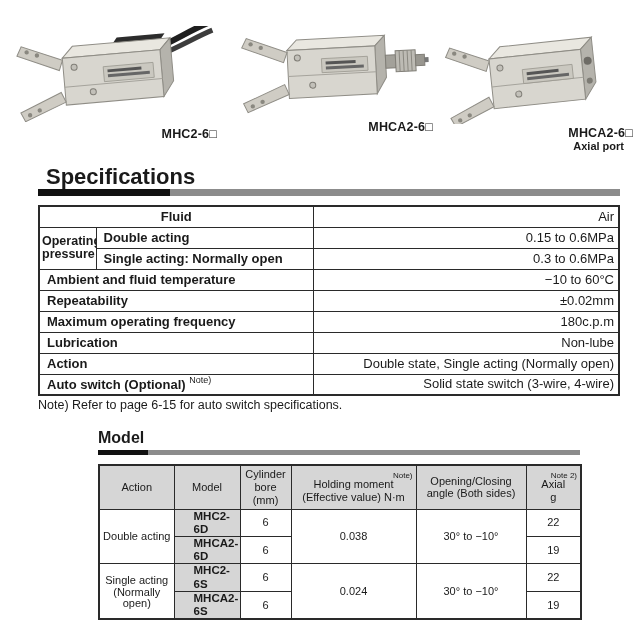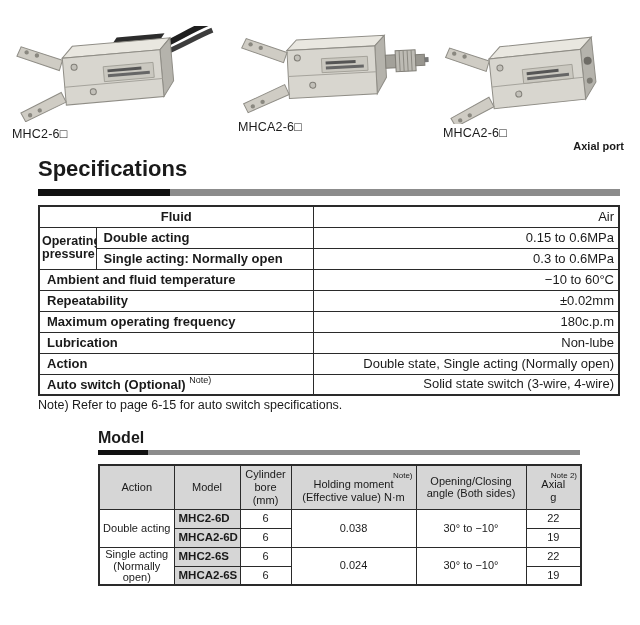--- a/index.html
+++ b/index.html
@@ -10,28 +10,28 @@
     font-family:"Liberation Sans", sans-serif;
   }
 
   
   .product { position:absolute; }
   .product svg { width:100%; height:100%; display:block; }
   .p1 { left:12px;  top:26px; width:205px; height:96px; }
   .p2 { left:238px; top:24px; width:195px; height:92px; }
   .p3 { left:443px; top:28px; width:190px; height:96px; }
 
-  .caption { position:absolute; text-align:left; font-weight:normal; font-size:12.5px; letter-spacing:0.2px; }
+  .caption { position:absolute; text-align:right; font-weight:bold; font-size:12.5px; letter-spacing:0.2px; }
   .cap1 { left:12px;  top:127px; width:205px; }
   .cap2 { left:238px; top:120px; width:195px; }
   .cap3 { left:443px; top:126px; width:190px; }
   .subcap { position:absolute; left:434px; top:140px; width:190px; text-align:right; font-weight:bold; font-size:11px; }
 
   
-  .spec-title { position:absolute; left:38px; top:156px; margin:0; font-size:22px; font-weight:bold; }
+  .spec-title { position:absolute; left:38px; top:156px; margin:8px; font-size:22px; font-weight:bold; }
   .spec-rule  { position:absolute; left:38px; top:189px; width:582px; height:7px; background:#8c8c8c; }
   .spec-rule::before { content:""; position:absolute; left:0; top:0; width:132px; height:7px; background:#111111; }
 
   .model-title { position:absolute; left:98px; top:429px; margin:0; font-size:16px; font-weight:bold; }
   .model-rule  { position:absolute; left:98px; top:450px; width:482px; height:5px; background:#8c8c8c; }
   .model-rule::before { content:""; position:absolute; left:0; top:0; width:50px; height:5px; background:#111111; }
 
   
   .spec-table {
     position:absolute; left:38px; top:205px; width:580px;
@@ -52,21 +52,21 @@
   .model-table {
     position:absolute; left:98px; top:464px; width:482px;
     border-collapse:collapse; table-layout:fixed; border:2px solid #2a2a2a;
   }
   .model-table th, .model-table td {
     border:1px solid #2a2a2a; padding:0; text-align:center;
     font-size:11px; font-weight:normal; line-height:1.15; overflow:hidden;
   }
   .model-table th { background:#d6d6d6; height:44px; vertical-align:middle; }
   .model-table td { height:19px; }
-  .model-table td.model-name { background:#d6d6d6; font-weight:bold; text-align:left; padding-left:4px; font-size:11.5px; }
+  .model-table td.model-name { background:#d6d6d6; font-weight:bold; text-align:left; padding-left:19px; font-size:11.5px; }
   .sup-note { display:block; text-align:right; font-size:8px; margin:1px 3px -2px 0; line-height:1; }
   .action-sub { display:block; font-size:11px; line-height:1; }
   .model-notes { position:absolute; left:98px; top:587px; font-size:11.5px; }
   .model-notes div { margin-bottom:1px; }
 </style>
 </head>
 <body>
 
 <div class="product p1">
   <svg viewBox="0 0 205 96">

